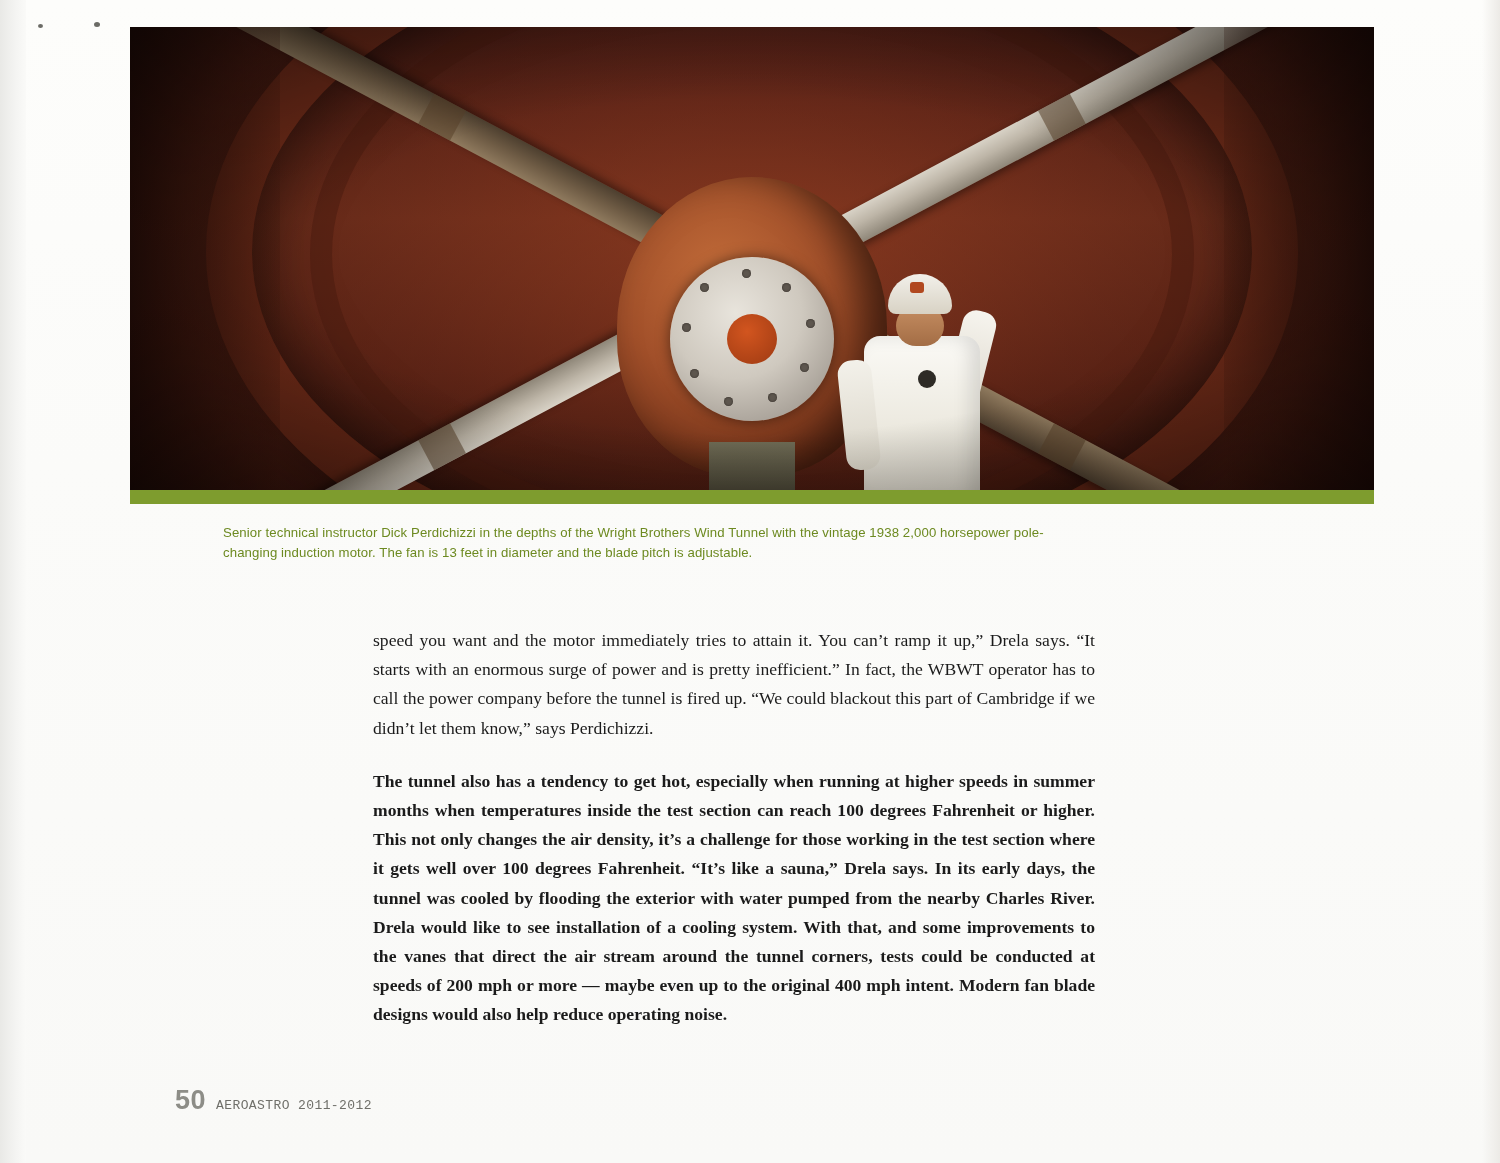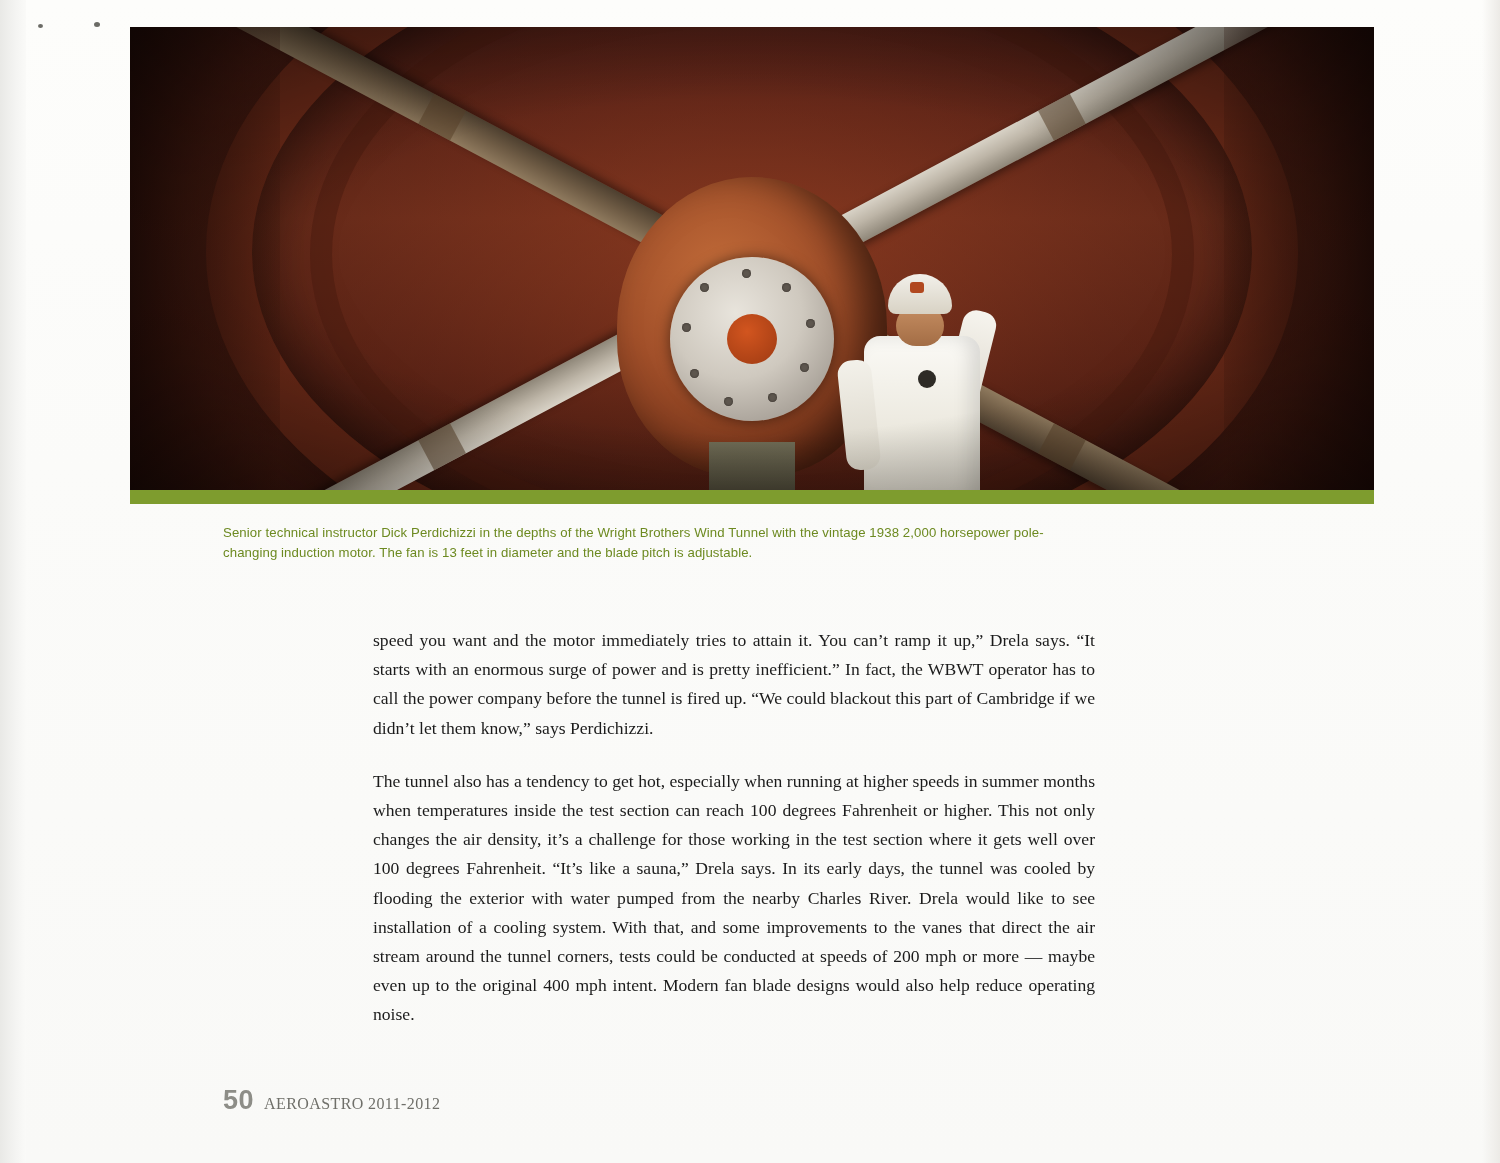--- a/index.html
+++ b/index.html
@@ -242,42 +242,41 @@
   }
   .body-col p {
     margin: 0 0 24px 0;
     font-family: "Liberation Serif", serif;
     font-size: 17.6px;
     line-height: 1.66;
     color: #1b1b1b;
     text-align: justify;
     text-justify: inter-word;
   }
-  .body-col p:last-child { margin-bottom: 8px; }
+  .body-col p:last-child { margin-bottom: 8px; font-weight: bold; }
 
   
   .footer {
     position: absolute;
     left: 175px;
     bottom: 47px;
     display: flex;
     align-items: baseline;
     gap: 10px;
-    margin-left: 48px;
   }
   .folio {
     font-family: "Liberation Sans", sans-serif;
     font-size: 27px;
     font-weight: bold;
     color: #8d8d87;
     letter-spacing: 0.5px;
   }
   .footer-label {
-    font-family: Liberation Serif, serif;
-    font-size: 16px;
+    font-family: Liberation Mono, monospace;
+    font-size: 13px;
     color: #6f6f69;
     letter-spacing: 0.4px;
   }
 
   
   .right-edge {
     position: absolute;
     right: 0; top: 0; bottom: 0;
     width: 18px;
     background: linear-gradient(270deg, #eceae6 0%, rgba(255,255,255,0) 100%);

